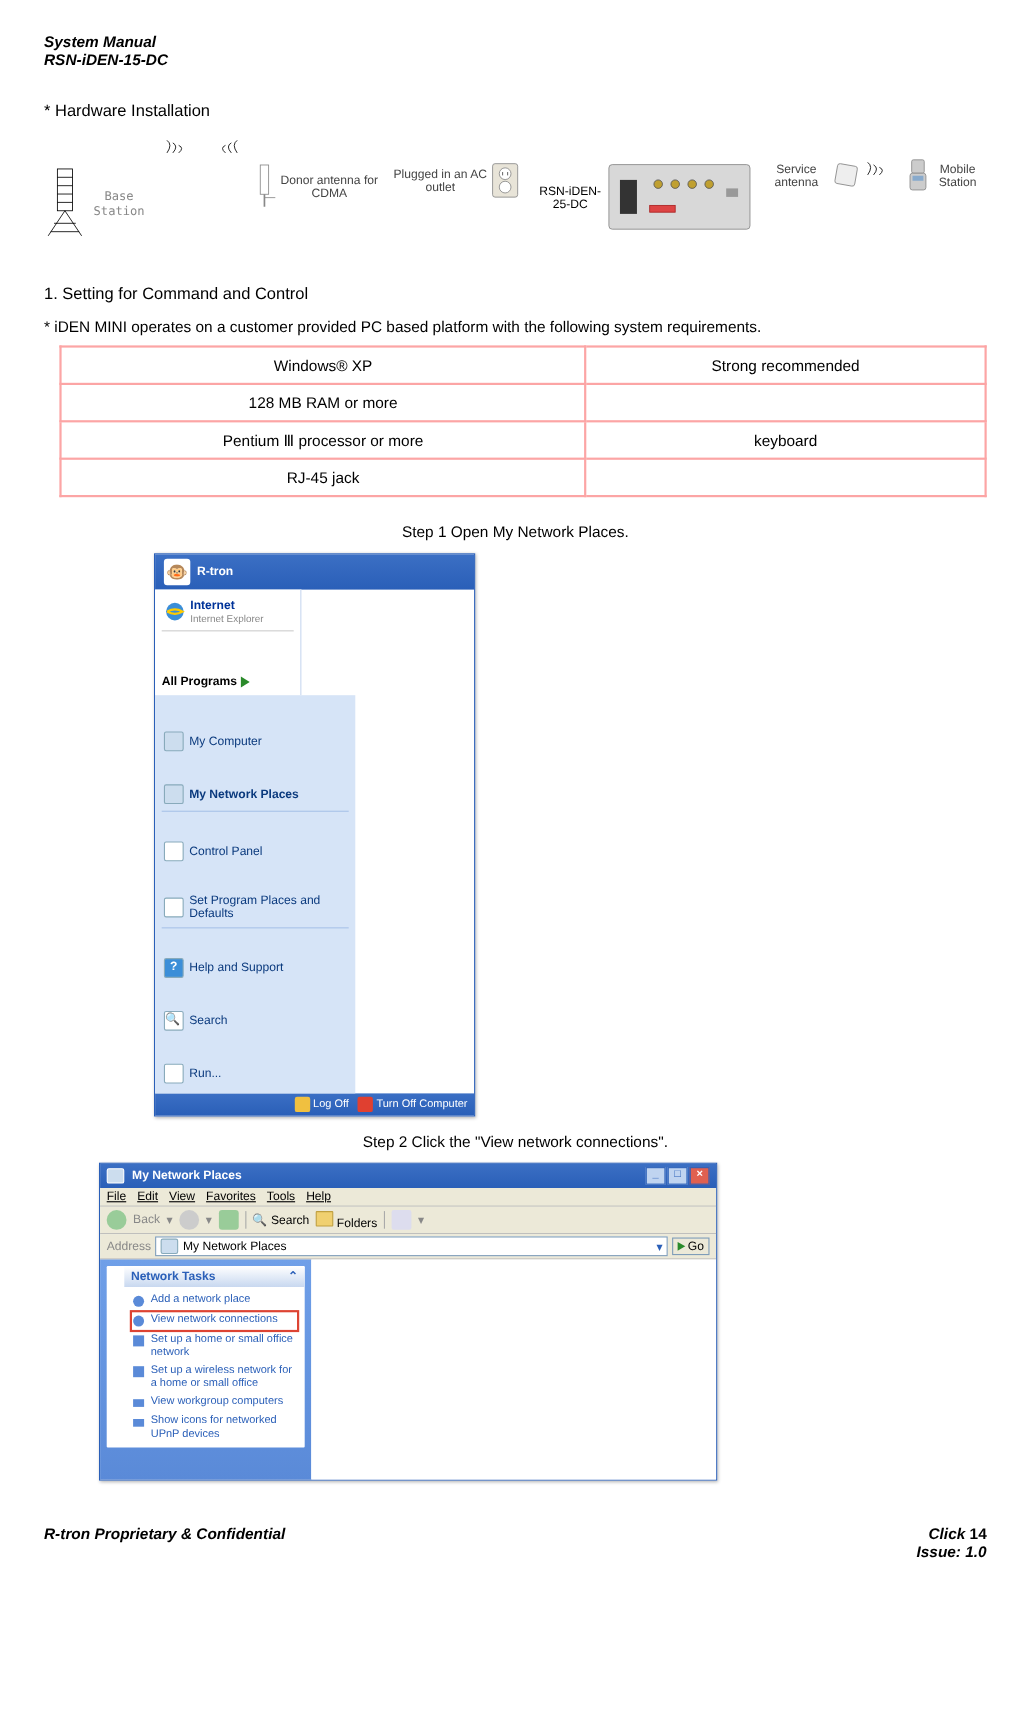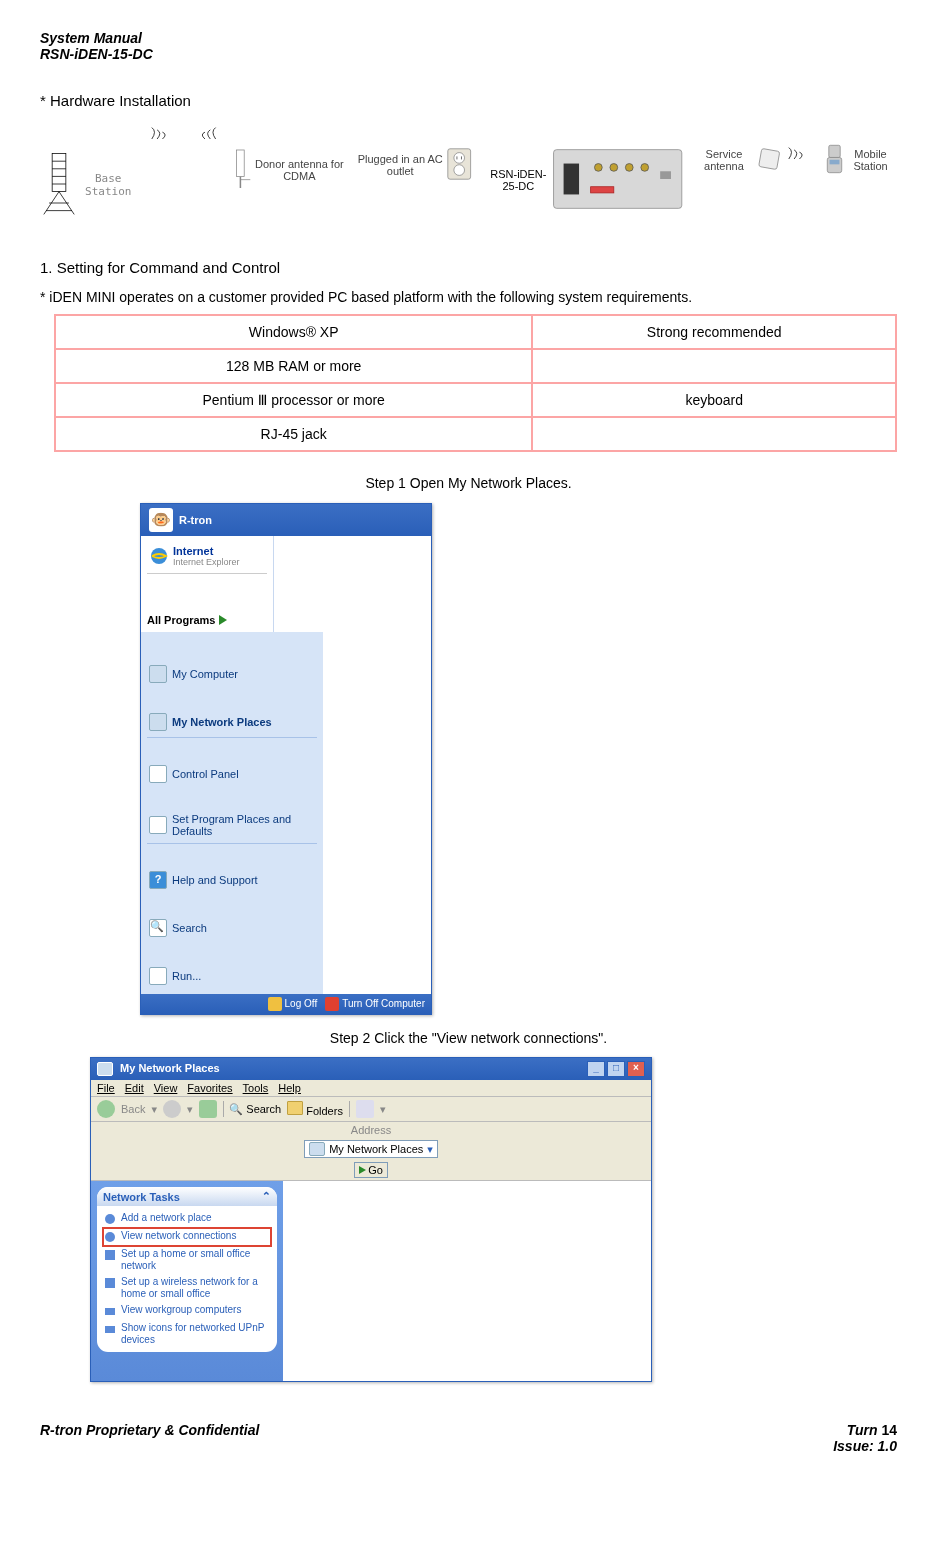--- a/index.html
+++ b/index.html
@@ -188,38 +188,37 @@
     display:flex;gap:6px;align-items:center;
     border-bottom:1px solid #bbb;
   }
   .tb-icon { width:18px;height:18px;border-radius:50%;background:#d0d0d0;flex-shrink:0;}
   .tb-sep { width:1px;height:16px;background:#aaa;}
   .win-addr {
     background:#ece9d8;
     padding:2px 6px;
     display:flex;gap:4px;align-items:center;
     border-bottom:1px solid #bbb;
-    flex-direction:column;
   }
   .win-addr .addr-box {
     flex:1; background:#fff;border:1px solid #7f9db9;padding:1px 4px;
     display:flex;align-items:center;gap:4px;
   }
   .win-addr .go-btn {
     display:flex;align-items:center;gap:2px;padding:1px 4px;
     border:1px solid #7f9db9;background:#ece9d8;
   }
   .win-body { display:flex; height: 200px;}
   .win-side {
     width: 180px;
     background: linear-gradient(#6f9fe8, #5a8ad8);
     padding: 6px;
   }
   .task-panel {
-    background:#fff;border-radius:11px;overflow:hidden;
+    background:#fff;border-radius:1px;overflow:hidden;padding-left:16px;
   }
   .task-head {
     background: linear-gradient(#fff, #c8d8f0);
     padding:3px 6px;font-weight:bold;color:#2a5fb8;
     display:flex;justify-content:space-between;align-items:center;
   }
   .task-list { padding:4px 6px;}
   .task-list .titem {
     display:flex;align-items:flex-start;gap:4px;
     padding:2px 0;color:#2a5fb8;font-size:10px;line-height:1.2;
@@ -541,16 +540,16 @@
         </div>
       </div>
       <div class="win-main"></div>
     </div>
   </div>
 </div>
 
 <div class="footer-row">
   <span>R-tron Proprietary &amp; Confidential</span>
   <span style="text-align:right">
-    <span><span>Turn </span><span style="font-style:normal">14</span></span><br>
+    <span><span>Click </span><span style="font-style:normal">14</span></span><br>
     <span>Issue: 1.0</span>
   </span>
 </div>
 
 </body></html>

